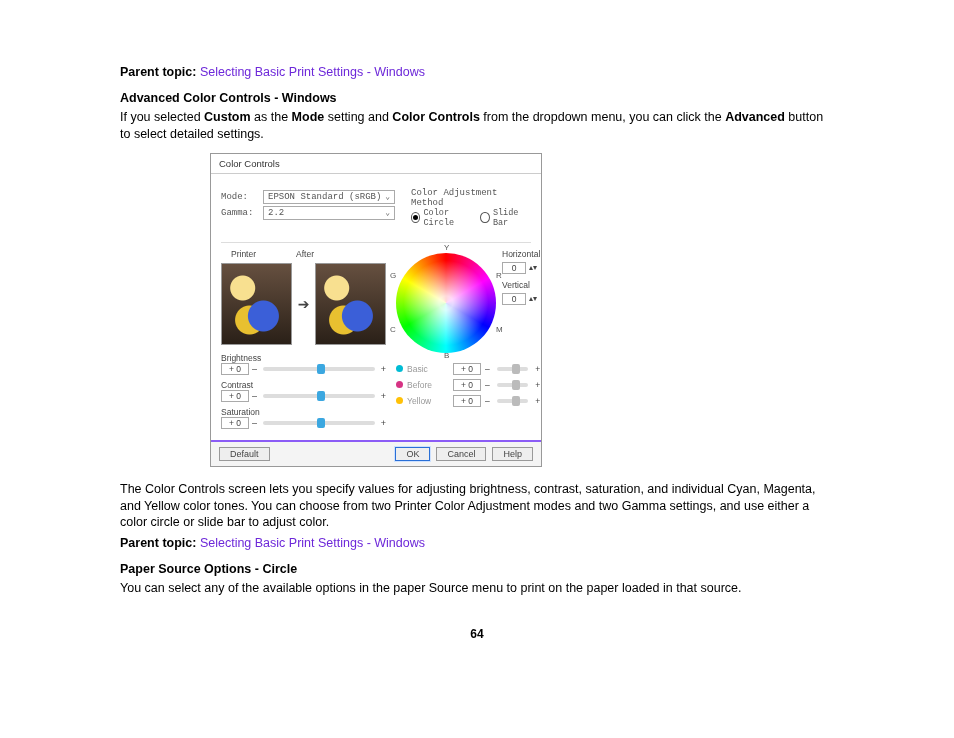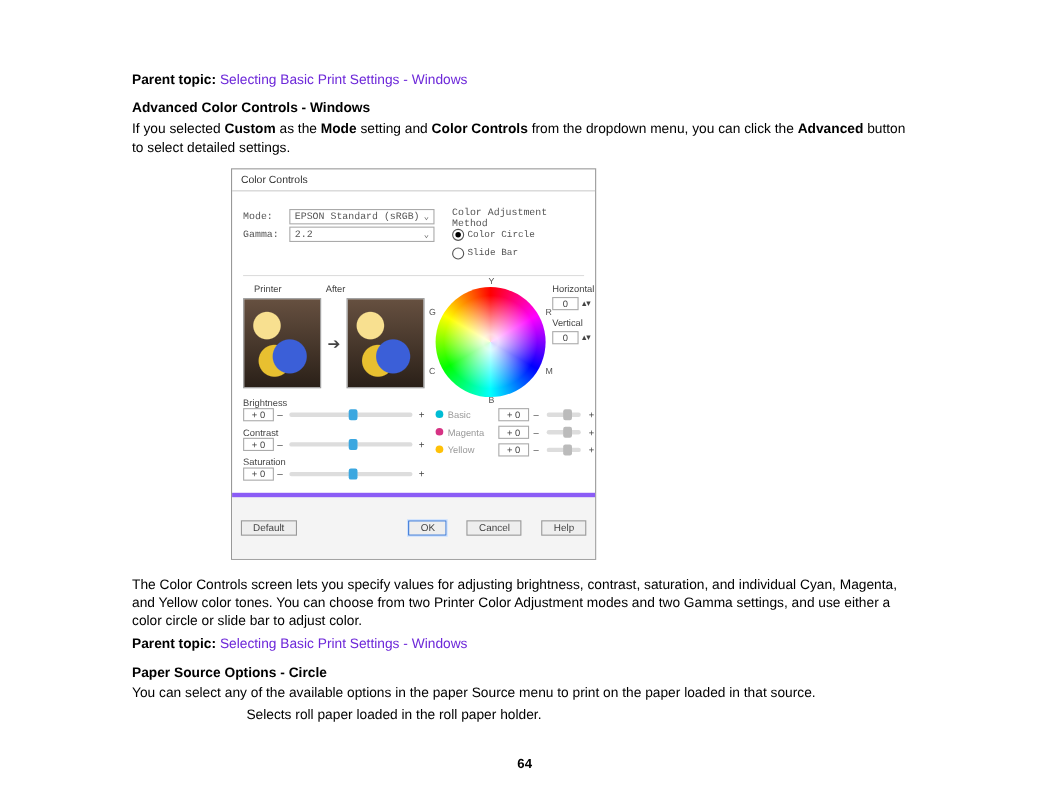--- a/index.html
+++ b/index.html
@@ -58,21 +58,21 @@
   }
   .arrow { font-size:14px; color:#444; }
   .sliders { margin-top:8px; }
   .sld { margin:5px 0; }
   .sld-name { font-size:8.5px; }
   .sld-row { display:flex; align-items:center; gap:3px; }
   .spin { border:1px solid #aaa; width:26px; text-align:center; font-size:8.5px; background:#fff;}
   .track { flex:1; height:4px; background:#ddd; border-radius:2px; position:relative; margin:0 3px;}
   .knob { position:absolute; left:48%; top:-3px; width:8px; height:10px; background:#3ba7e0; border-radius:2px;}
   .knob2 { background:#bbb; }
-  .radios { display:flex; gap:6px; font-size:8.5px; margin-bottom:6px;flex-direction:column;}
+  .radios { display:flex; gap:6px; font-size:8.5px; margin-bottom:6px;}
   .radio { display:flex; align-items:center; gap:3px;}
   .rdot { width:9px; height:9px; border:1px solid #555; border-radius:50%; display:inline-flex; align-items:center; justify-content:center;}
   .rdot .on { width:5px; height:5px; background:#000; border-radius:50%;}
   .wheel-area { display:flex; gap:6px;}
   .wheel {
     width: 100px; height: 100px; border-radius:50%;
     background: conic-gradient(red, magenta, blue, cyan, lime, yellow, red);
     position: relative;
     margin: 4px 0;
   }
@@ -82,24 +82,24 @@
   }
   .wlab { position:absolute; font-size:8px; color:#555;}
   .axes { font-size:8.5px; }
   .axes .spin { width:22px; }
   .axes-row { display:flex; align-items:center; gap:3px; margin:3px 0;}
   .colorslides { margin-top:6px;}
   .csld { display:flex; align-items:center; gap:4px; margin:4px 0; font-size:8.5px;}
   .dot { width:7px; height:7px; border-radius:50%; display:inline-block;}
   .dot.cyan{background:#00bcd4;} .dot.mag{background:#d63384;} .dot.yel{background:#ffc107;}
   .cname { width:42px; color:#999;}
-  .dlg-buttons { border-top:4px solid #8b5cf6; padding:21px 8px; display:flex; justify-content:space-between; align-items:center; background:#f4f4f4;}
+  .dlg-buttons { border-top:2px solid #8b5cf6; padding:5px 8px; display:flex; justify-content:space-between; align-items:center; background:#f4f4f4;}
   .btn { border:1px solid #999; background:#eee; padding:1px 10px; font-size:9px;}
   .btn.primary { border:1px solid #2a6fd6; outline:1px solid #cde1ff;}
-  .rightbtns { display:flex; gap:18px;}
+  .rightbtns { display:flex; gap:6px;}
 </style>
 </head>
 <body>
 
 <div class="indent para">
   <span class="bold">Parent topic:</span>
   <a class="link">Selecting Basic Print Settings - Windows</a>
 </div>
 
 <div class="section-h">Advanced Color Controls - Windows</div>
@@ -228,21 +228,21 @@
               <span class="cname">Basic</span>
               <span class="spin">+ 0</span>
               <span>–</span>
               <div class="track">
                   <div class="knob knob2"></div>
                 </div>
               <span>+</span>
             </div>
             <div class="csld">
               <span class="dot mag"></span>
-              <span class="cname">Magenta</span>
+              <span class="cname">Before</span>
               <span class="spin">+ 0</span>
               <span>–</span>
               <div class="track">
                   <div class="knob knob2"></div>
                 </div>
               <span>+</span>
             </div>
             <div class="csld">
               <span class="dot yel"></span>
               <span class="cname">Yellow</span>
@@ -271,16 +271,15 @@
 <div class="indent para">The Color Controls screen lets you specify values for adjusting brightness, contrast, saturation, and individual Cyan, Magenta, and Yellow color tones. You can choose from two Printer Color Adjustment modes and two Gamma settings, and use either a color circle or slide bar to adjust color.</div>
 
 <div class="indent para">
   <span class="bold">Parent topic:</span>
   <a class="link">Selecting Basic Print Settings - Windows</a>
 </div>
 
 <div class="section-h">Paper Source Options - Circle</div>
 <div class="indent para">You can select any of the available options in the paper Source menu to print on the paper loaded in that source.</div>
 <div class="indent">
-  <div class="dl-def">Selects roll paper loaded in the roll paper holder.</div>
 </div>
 
 <div class="page-num">64</div>
 
 </body></html>

